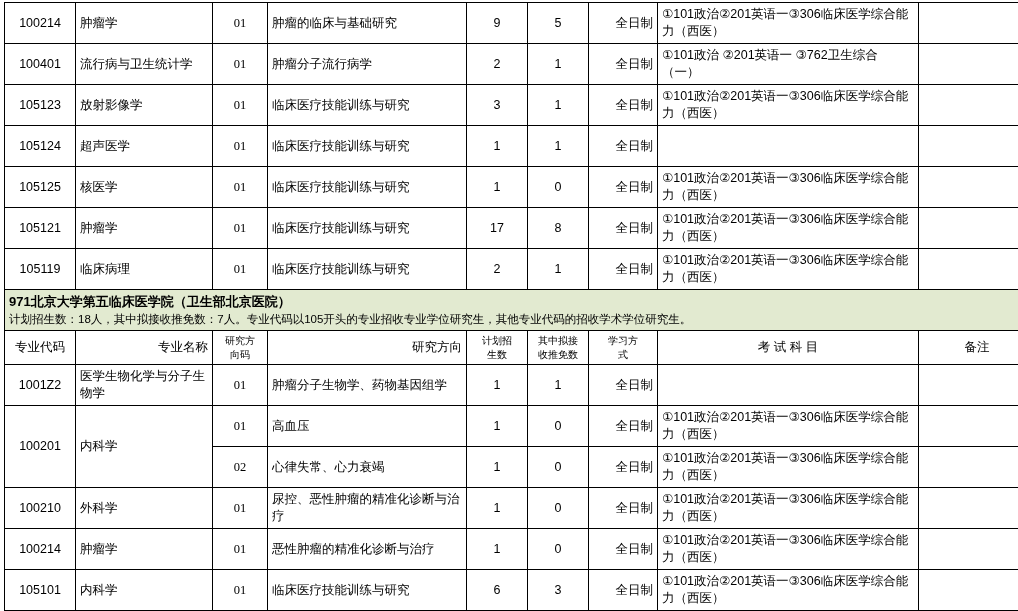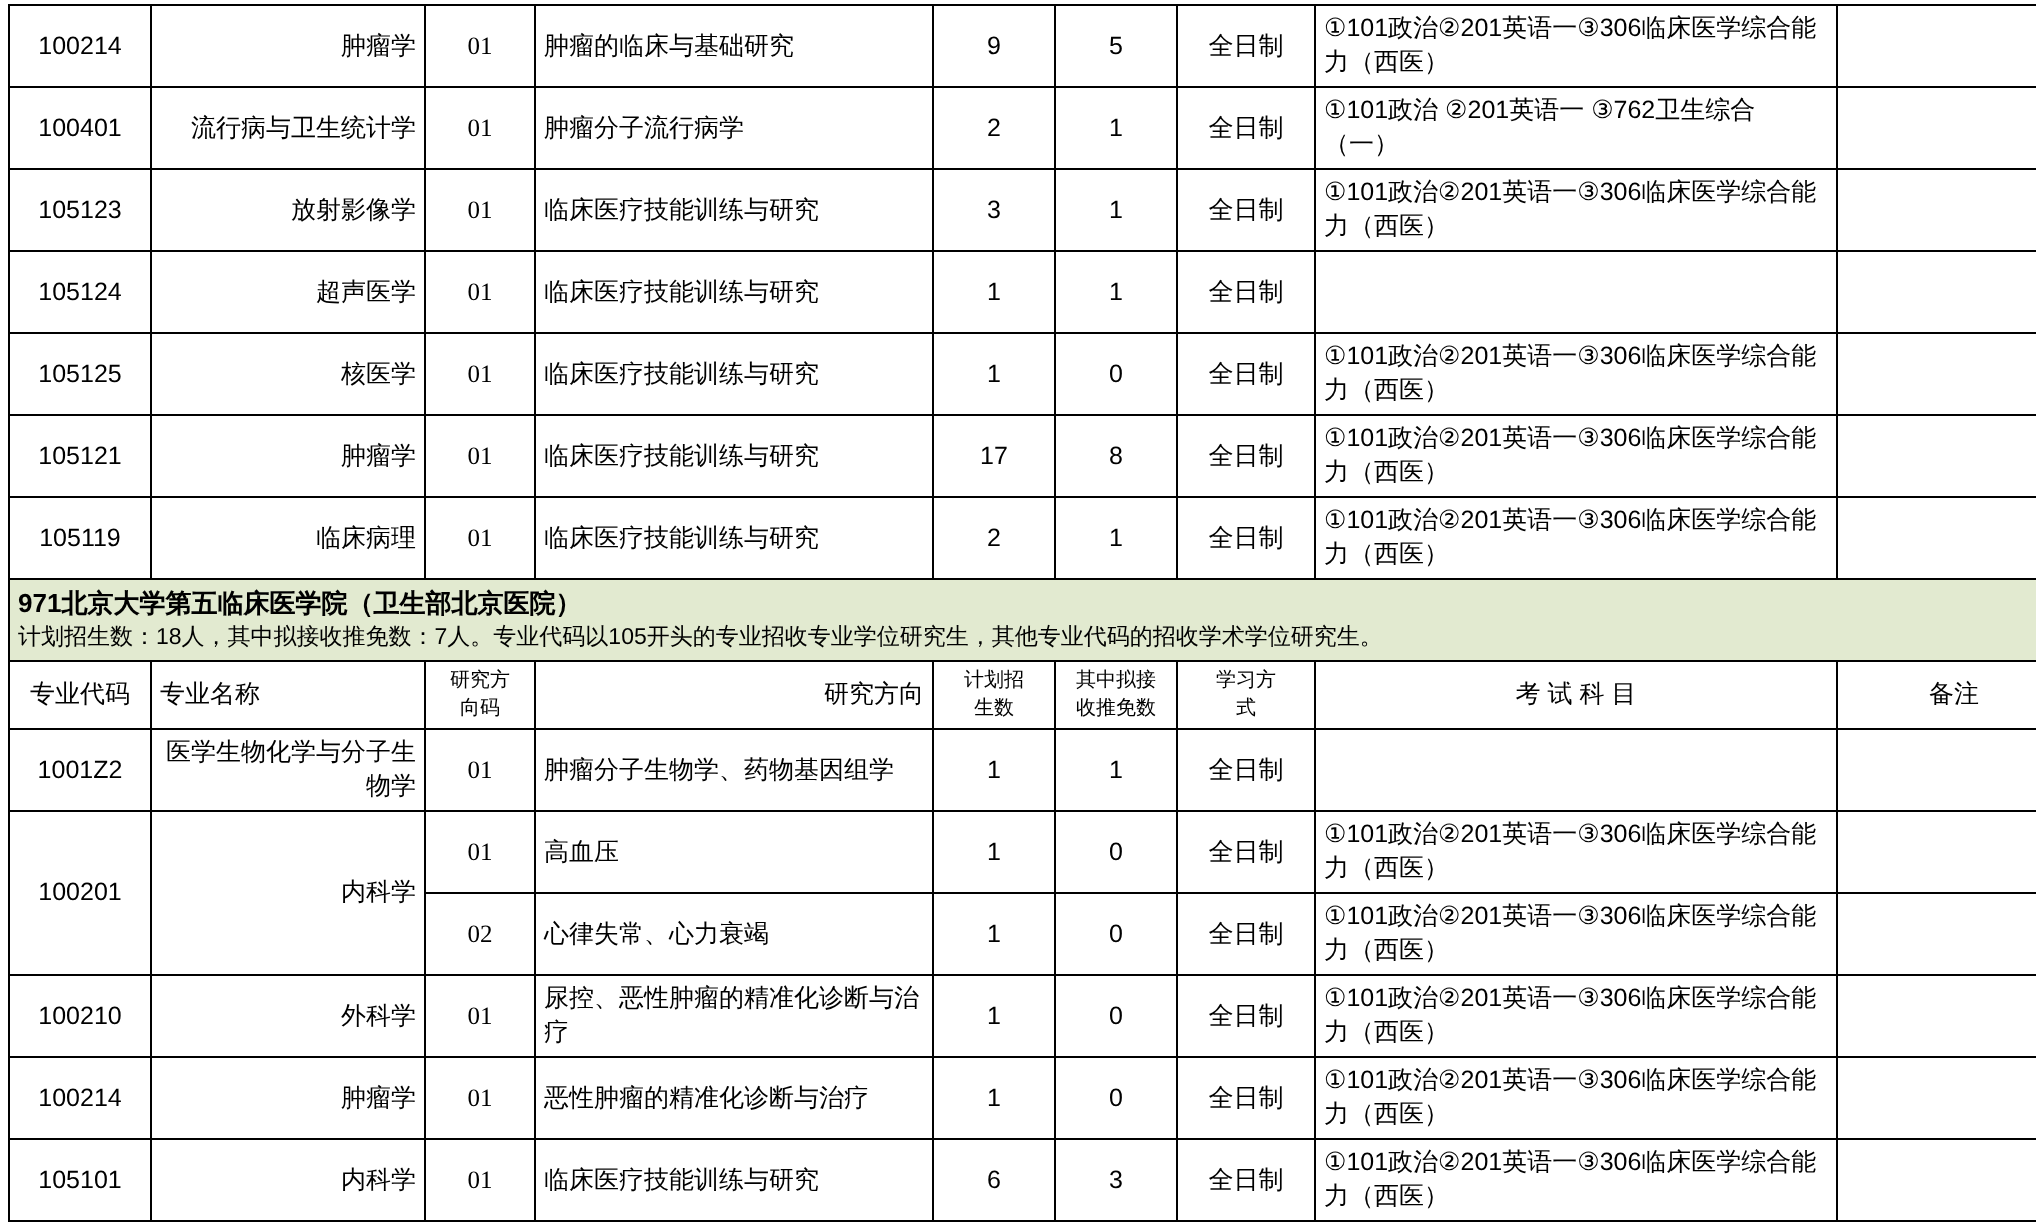--- a/index.html
+++ b/index.html
@@ -29,26 +29,26 @@
   table.grid td, table.grid th {
     border: 1px solid #000000;
     font-weight: normal;
     font-size: 12.5px;
     line-height: 1.35;
     padding: 3px 4px;
     vertical-align: middle;
     word-break: break-all;
   }
   .c-code      { width: 62px;  text-align: center; border-radius: 10px; }
-  .c-major     { width: 128px; text-align: right; padding-left: 6px; }
+  .c-major     { width: 128px; text-align: left; padding-left: 6px; }
   .c-dir       { width: 46px;  text-align: center; font-family: Liberation Serif, serif; }
   .c-research  { width: 190px; text-align: left; padding-left: 6px; }
   .c-plan      { width: 52px;  text-align: center; }
   .c-exempt    { width: 52px;  text-align: center; }
-  .c-study     { width: 60px;  text-align: center; }
+  .c-study     { width: 60px;  text-align: right; }
   .c-subject   { width: 252px; text-align: left; padding-left: 6px; margin-left: 44px; }
   .c-remark    { width: 108px; text-align: center; }
 
   .row-tall td { height: 34px; }
 
   .section-head td {
     background: #e2ead0;
     border: 1px solid #000000;
     padding: 3px 5px;
     text-align: left;
@@ -171,21 +171,21 @@
 
       <tr class="section-head">
         <td colspan="9">
           <span class="section-title">971北京大学第五临床医学院（卫生部北京医院）</span>
           <span class="section-sub">计划招生数：18人，其中拟接收推免数：7人。专业代码以105开头的专业招收专业学位研究生，其他专业代码的招收学术学位研究生。</span>
         </td>
       </tr>
 
       <tr class="hdr">
         <td class="c-code">专业代码</td>
-        <td class="c-major" style="text-align:left">专业名称</td>
+        <td class="c-major" style="text-align:right">专业名称</td>
         <td class="c-dir small">
           <span>研究方</span><br>
           <span>向码</span>
         </td>
         <td class="c-research" style="text-align:right">研究方向</td>
         <td class="c-plan small">
           <span>计划招</span><br>
           <span>生数</span>
         </td>
         <td class="c-exempt small">

